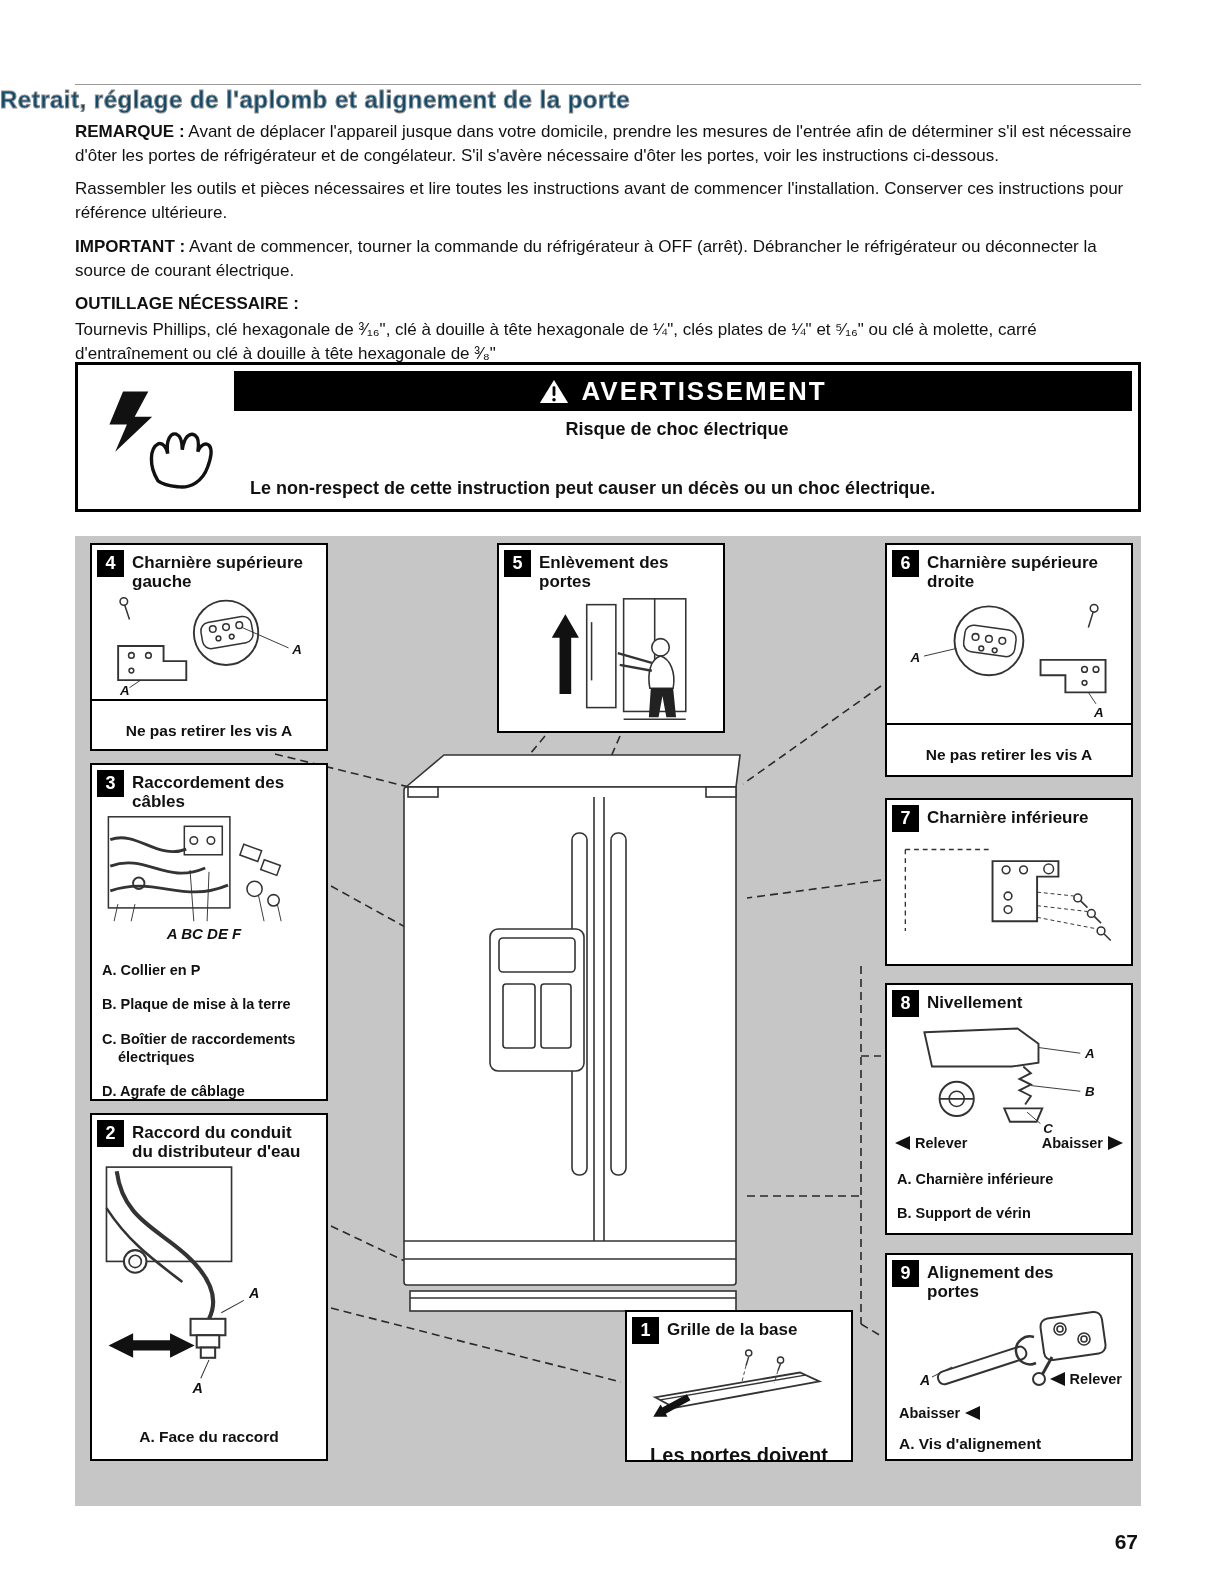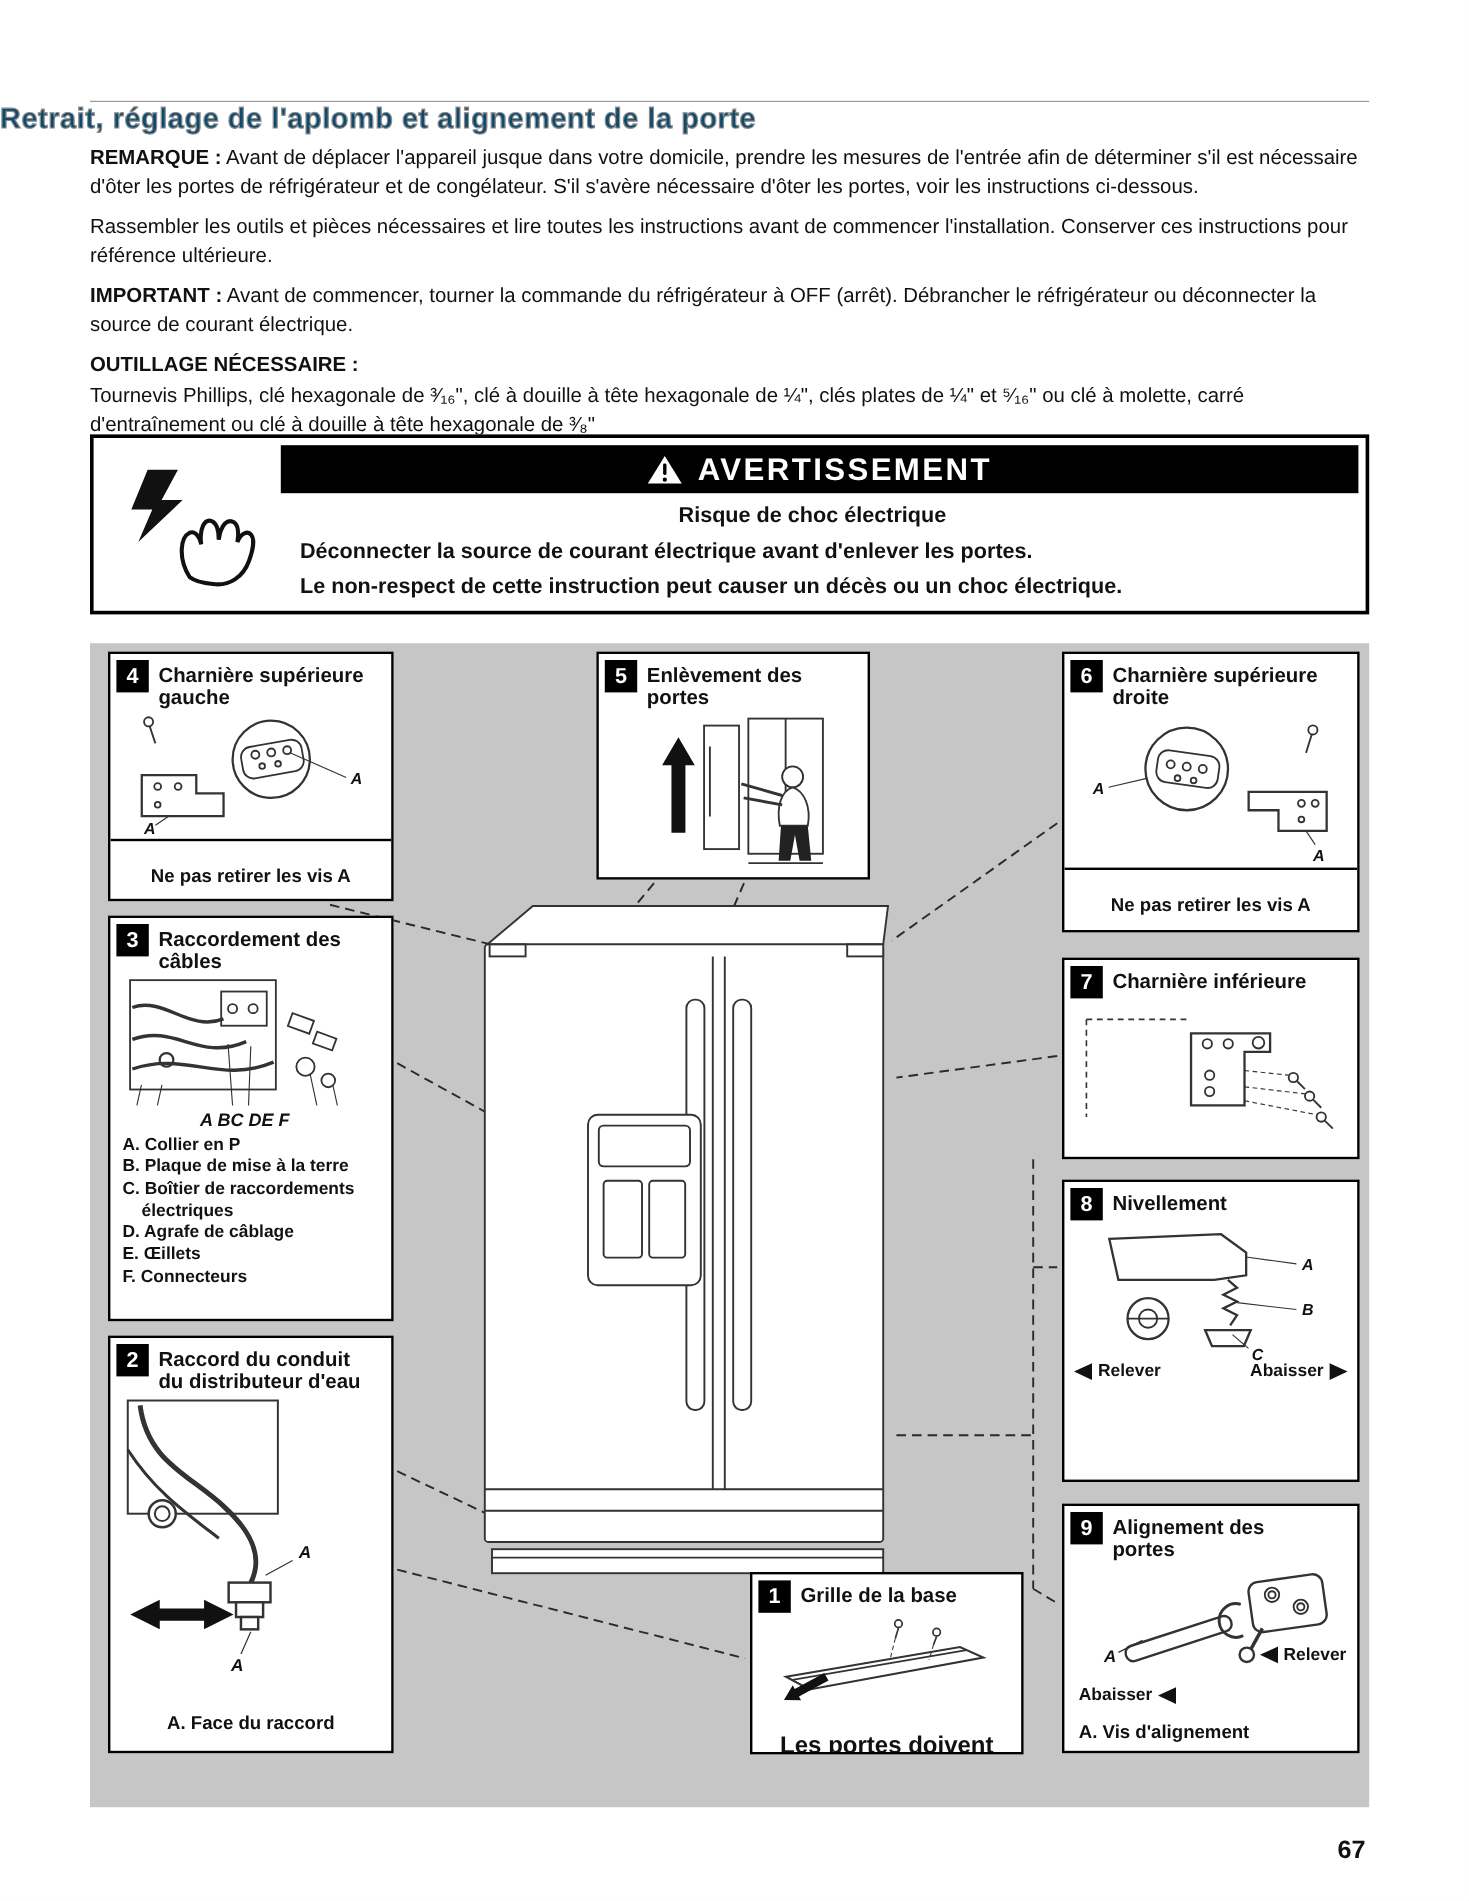--- a/index.html
+++ b/index.html
@@ -39,21 +39,21 @@
         font-size:18px;line-height:27px;text-align:center;}
   .co-title{font-weight:bold;font-size:17px;line-height:1.12;padding-top:3px;}
   .co-art{flex:0 0 auto;}
   .co-art svg{display:block;}
   .co-note{margin-top:auto;border-top:2px solid #000;text-align:center;font-weight:bold;
         font-size:15.5px;padding:21px 4px;}
   .co-note.no-rule{border-top:none;}
   .letters-row{display:flex;justify-content:center;padding:0 22px 0 12px;
         font-weight:bold;font-size:15px;font-style:italic;}
   .legend{font-weight:bold;font-size:14.5px;line-height:1.26;padding:3px 6px 4px 10px;}
-  .legend div{padding-left:16px;text-indent:-16px;}
+  .legend div{padding-left:16px;text-indent:-16px;margin-top:16px;}
   .b8-row{display:flex;justify-content:space-between;align-items:center;
         padding:0 8px;font-weight:bold;font-size:14.5px;}
   .b8-row .grp{display:flex;align-items:center;gap:5px;}
   .arr-l{width:0;height:0;border-top:7px solid transparent;border-bottom:7px solid transparent;
         border-right:15px solid #111;display:inline-block;}
   .arr-r{width:0;height:0;border-top:7px solid transparent;border-bottom:7px solid transparent;
         border-left:15px solid #111;display:inline-block;}
   .b9-relever{position:absolute;right:9px;top:116px;display:flex;align-items:center;gap:5px;
         font-weight:bold;font-size:14.5px;}
   .b9-abaisser{position:absolute;left:12px;top:150px;display:flex;align-items:center;gap:5px;
@@ -94,21 +94,20 @@
       <span>
         <svg viewBox="0 0 34 30" width="30" height="27" style="display:block">
           <polygon points="17,2 33,28 1,28" fill="#fff"></polygon>
           <rect x="15.4" y="9" width="3.2" height="11" rx="1.4" fill="#000"></rect>
           <circle cx="17" cy="24.3" r="2" fill="#000"></circle>
         </svg>
       </span>
       <span>AVERTISSEMENT</span>
     </div>
     <div class="warn-sub">Risque de choc électrique</div>
-    <div class="warn-l1">Déconnecter la source de courant électrique avant d'enlever les portes.</div>
     <div class="warn-l2">Le non-respect de cette instruction peut causer un décès ou un choc électrique.</div>
   </div>
 
   <div class="panel">
 
     <svg class="connectors" width="1066" height="970" viewBox="0 0 1066 970">
       <path d="M200 218 L338 252 M470 200 L430 248 M545 200 L525 246 M806 150 L668 248 M256 350 L332 392 M806 344 L672 362 M672 660 L786 660 M786 430 L786 788 M786 520 L806 520 M786 788 L806 800 M256 690 L336 728 M256 772 L546 846 M620 762 L652 776" stroke="#2a2a2a" stroke-width="1.6" stroke-dasharray="8 5" fill="none"></path>
     </svg>
 
     <div class="fridge">
@@ -310,20 +309,25 @@
       <div class="b8-row">
         <span class="grp">
             <span class="arr-l"></span>
             <span>Relever</span>
           </span>
         <span class="grp">
             <span>Abaisser</span>
             <span class="arr-r"></span>
           </span>
       </div>
+      <div class="legend">
+        <div>A. Charnière inférieure</div>
+        <div>B. Support de vérin</div>
+        <div>C. Pied de nivellement</div>
+      </div>
     </div>
 
     <div class="co" style="left:15px;top:577px;width:238px;height:348px;">
       <div class="co-head">
         <div class="badge">2</div>
         <div class="co-title" style="max-width:172px">Raccord du conduit du distributeur d'eau</div>
       </div>
       <div class="co-art">
         <svg viewBox="0 0 212 238" style="width:100%;height:244px">
           <g class="line-art">

